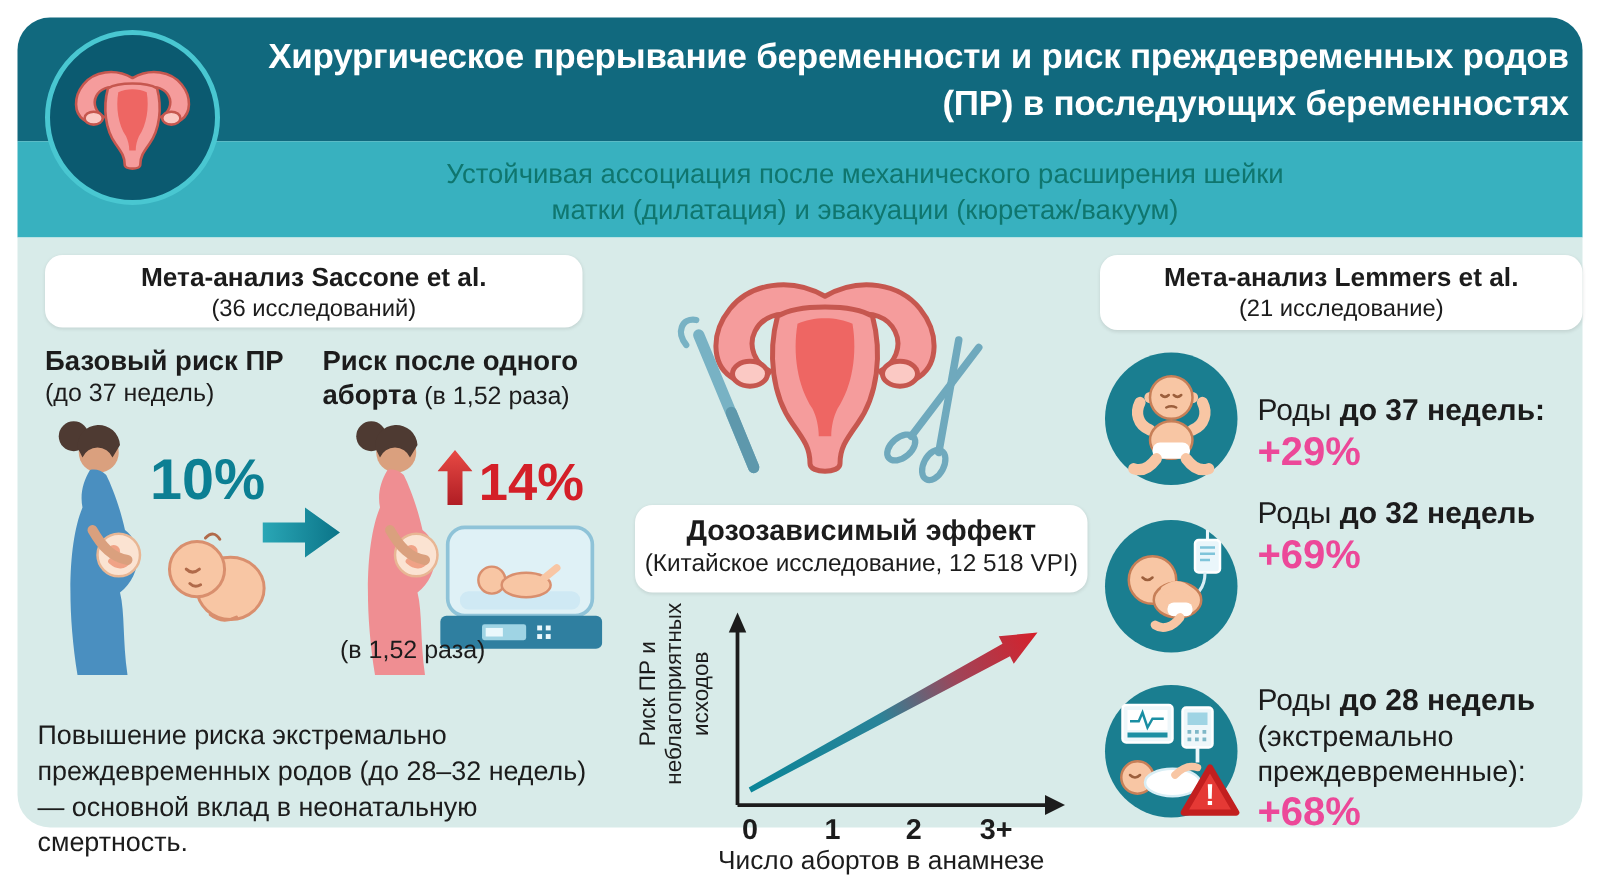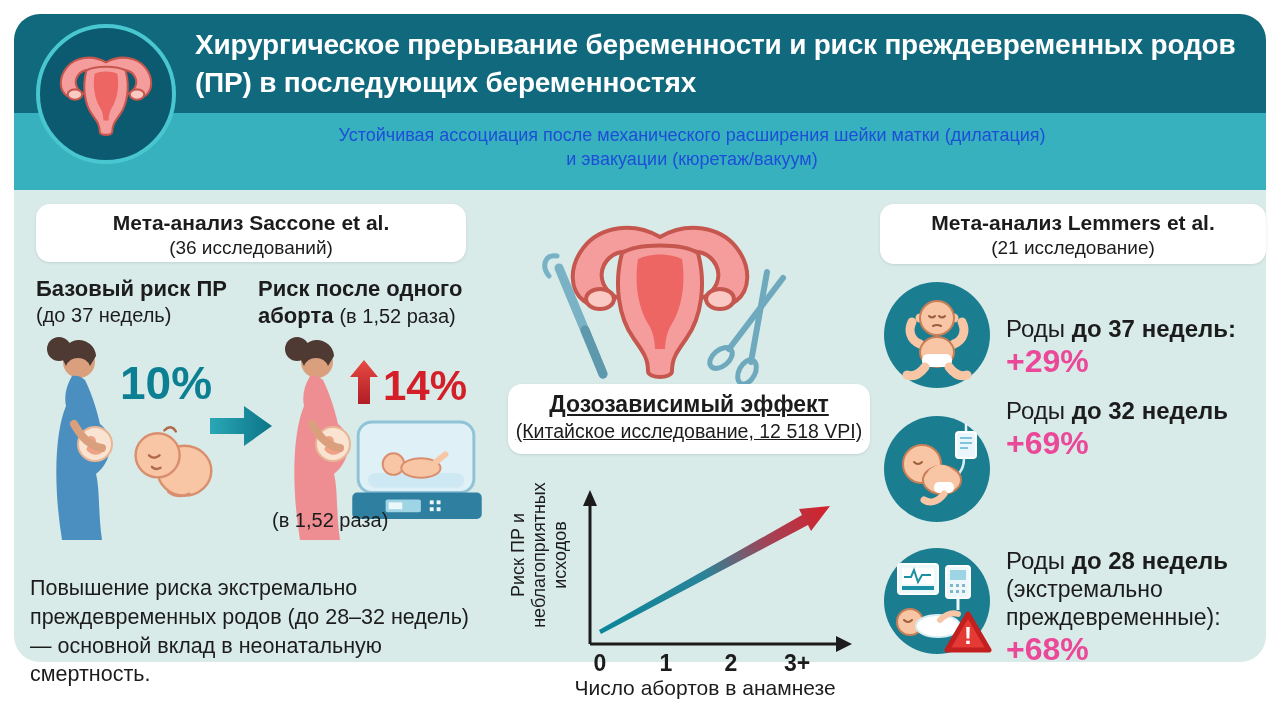--- a/index.html
+++ b/index.html
@@ -5,23 +5,23 @@
   html,body{margin:0;padding:0;background:#fff;}
   #page{position:relative;width:1280px;height:704px;background:#ffffff;overflow:hidden;
         font-family:"Liberation Sans",sans-serif;color:#1c1c1c;}
   .band-top{position:absolute;left:14px;top:14px;width:1252px;height:99px;background:#11697e;border-radius:26px 26px 0 0;}
   .band-sub{position:absolute;left:14px;top:113px;width:1252px;height:77px;background:#38b1bf;}
   .band-main{position:absolute;left:14px;top:190px;width:1252px;height:472px;background:#d8ebe9;border-radius:0 0 26px 26px;}
   .logo{position:absolute;left:36px;top:24px;width:140px;height:140px;border-radius:50%;
         background:#0b5a70;border:4px solid #49c7d1;box-sizing:border-box;z-index:6;
         display:flex;align-items:center;justify-content:center;}
   .title{position:absolute;left:195px;top:26px;width:1060px;z-index:5;color:#fff;font-weight:bold;
-         font-size:28px;line-height:1.35;text-align:left;letter-spacing:-0.2px;}
-  .subtitle{position:absolute;left:332px;top:124px;width:720px;z-index:5;color:#1d4ed8;
-            font-size:18px;line-height:1.32;text-align:center;}
+         font-size:28px;line-height:1.35;text-align:right;letter-spacing:-0.2px;}
+  .subtitle{position:absolute;left:332px;top:124px;width:720px;z-index:5;color:#0f766e;
+            font-size:22px;line-height:1.32;text-align:center;}
   .wbox{position:absolute;background:#fff;border-radius:14px;text-align:center;z-index:4;
         box-shadow:0 1px 3px rgba(0,0,0,0.10);padding-top:6px;box-sizing:border-box;}
   .wbox .t1{font-weight:bold;font-size:21px;line-height:1.25;}
   .wbox .t2{font-size:19px;line-height:1.25;}
   .abs{position:absolute;z-index:4;}
   .center{}
   .b{font-weight:bold;}
   .lbl{font-size:22px;line-height:1.22;}
   .lbl .sub{font-size:20px;}
   .pct-teal{font-size:46px;font-weight:bold;color:#0c7f93;}
@@ -167,21 +167,21 @@
     </g>
     <g stroke="#6fa9bd" fill="none" stroke-linecap="round">
       <ellipse cx="206" cy="150" rx="13" ry="8" transform="rotate(-40 206 150)" stroke-width="5"></ellipse>
       <ellipse cx="232" cy="164" rx="13" ry="8" transform="rotate(-62 232 164)" stroke-width="5"></ellipse>
       <path d="M214,141 L268,70" stroke-width="6"></path>
       <path d="M236,154 L252,64" stroke-width="6"></path>
       <circle cx="243" cy="106" r="3.5" fill="#6fa9bd" stroke="none"></circle>
     </g>
   </svg>
 
-  <div class="wbox" style="left:508px;top:384px;width:362px;height:70px;text-decoration:underline;">
+  <div class="wbox" style="left:508px;top:404px;width:362px;height:70px;">
     <div class="t1" style="font-size:23px">Дозозависимый эффект</div>
     <div class="t2" style="font-size:19.5px">(Китайское исследование, 12 518 VPI)</div>
   </div>
 
   <div class="ylab">Риск ПР и
 неблагоприятных
 исходов</div>
 
   <svg class="abs" style="left:500px;top:476px;" width="375" height="224" viewBox="0 0 375 224">
     <defs>

